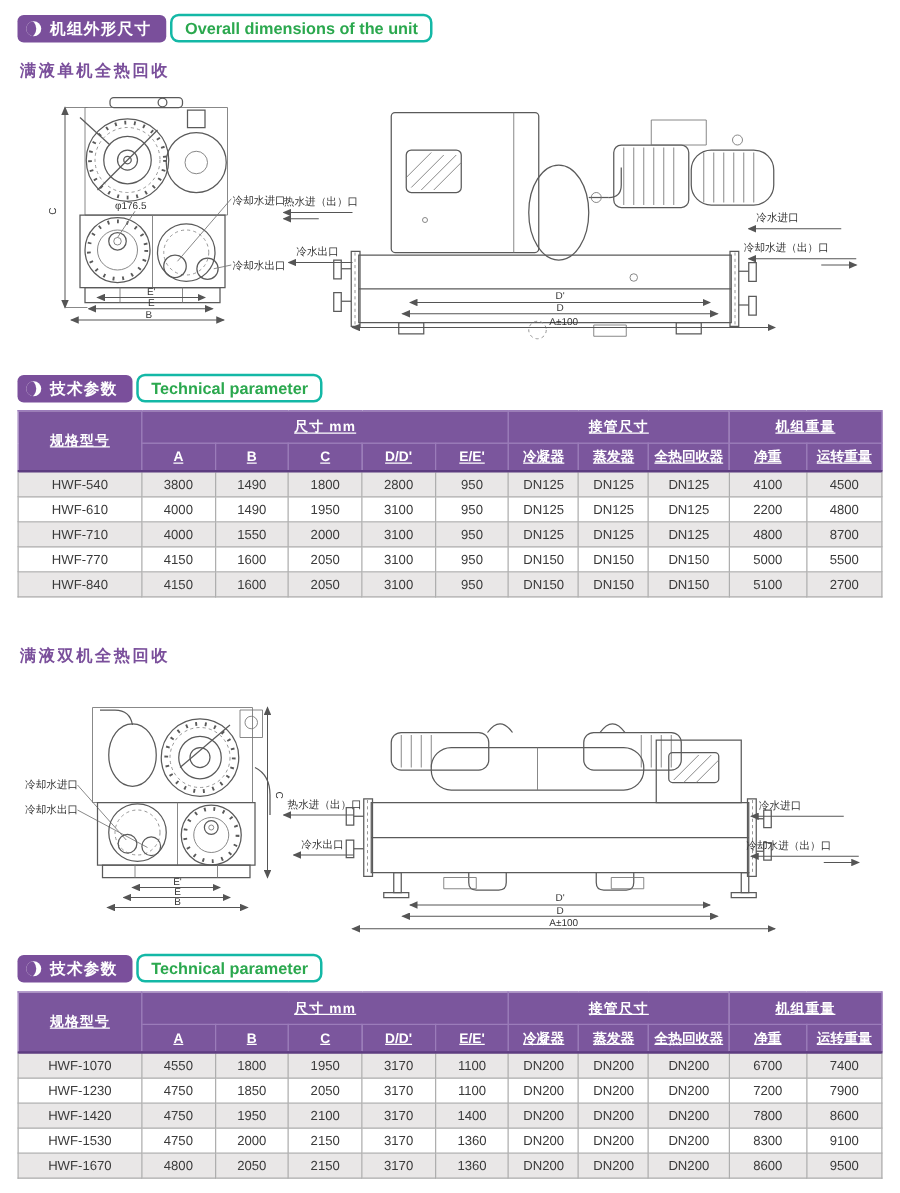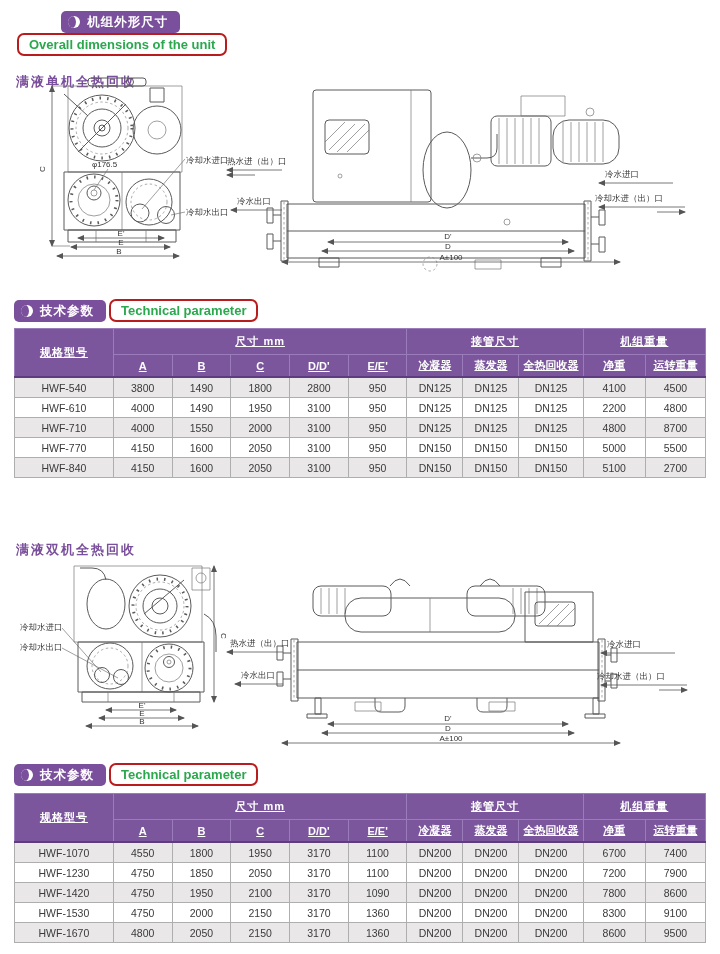--- a/index.html
+++ b/index.html
@@ -8,26 +8,26 @@
 
   
   .badge-row{position:absolute;display:flex;align-items:center;}
   .zh-badge{position:relative;background:#7a4f9b;color:#fff;font-weight:bold;
             font-size:12.5px;height:22px;line-height:22px;padding:0 12px 0 26px;
             border-radius:5px;letter-spacing:1px;white-space:nowrap;}
   .crescent{position:absolute;left:7px;top:5px;width:12px;height:12px;background:#fff;
             border-radius:50%;overflow:hidden;}
   .crescent::after{content:"";position:absolute;left:-4px;top:-1px;width:12px;height:14px;
             background:#7a4f9b;border-radius:50%;}
-  .en-badge{height:19px;line-height:19px;border:2px solid #b91c1c;border-radius:7px;
+  .en-badge{height:19px;line-height:19px;border:2px solid #14b8a6;border-radius:7px;
             background:#fff;color:#2ba84e;font-weight:bold;font-size:13px;
             padding:0 10px;margin-left:3px;white-space:nowrap;}
 
   .sec-title{position:absolute;color:#7a4f9b;font-weight:bold;font-size:13px;
-             letter-spacing:2px;white-space:nowrap;margin-top:25px;}
+             letter-spacing:2px;white-space:nowrap;}
 
   
   table.ptable{position:absolute;width:692px;border-collapse:collapse;table-layout:fixed;
                font-size:11px;border:1px solid #8f8f8f;}
   table.ptable th{background:#7b569d;color:#fff;font-weight:bold;border:1px solid #9b7cba;
                padding:0;letter-spacing:1px;text-decoration:underline;}
   table.ptable thead tr.h1 th{height:25px;}
   table.ptable thead tr.h2 th{height:21px;letter-spacing:0;}
   table.ptable thead{border-bottom:2px solid #5d3d80;}
   table.ptable td{border:1px solid #aeaeae;text-align:center;color:#3a3a3a;
@@ -60,21 +60,21 @@
         </marker>
       <marker id="mU" markerUnits="userSpaceOnUse" markerWidth="6" markerHeight="7" refX="3" refY="1">
           <path d="M0,7 L3,0 L6,7 Z" fill="#555"></path>
         </marker>
       <marker id="mD" markerUnits="userSpaceOnUse" markerWidth="6" markerHeight="7" refX="3" refY="6">
           <path d="M0,0 L3,7 L6,0 Z" fill="#555"></path>
         </marker>
     </defs>
   </svg>
 
-  <div class="badge-row" style="left:14px;top:11px;flex-direction:column;">
+  <div class="badge-row" style="left:14px;top:11px;">
     <span class="zh-badge">
       <span class="crescent"></span>
       <span>机组外形尺寸</span>
     </span>
     <span class="en-badge">Overall dimensions of the unit</span>
   </div>
 
   <div class="sec-title" style="left:16px;top:48px;">满液单机全热回收</div>
 
   <svg class="draw" style="left:30px;top:76px;" width="250" height="196" viewBox="0 0 250 196">
@@ -506,21 +506,21 @@
           <td>DN200</td>
           <td>7200</td>
           <td>7900</td>
         </tr>
         <tr>
           <td>HWF-1420</td>
           <td>4750</td>
           <td>1950</td>
           <td>2100</td>
           <td>3170</td>
-          <td>1090</td>
+          <td>1400</td>
           <td>DN200</td>
           <td>DN200</td>
           <td>DN200</td>
           <td>7800</td>
           <td>8600</td>
         </tr>
         <tr>
           <td>HWF-1530</td>
           <td>4750</td>
           <td>2000</td>

